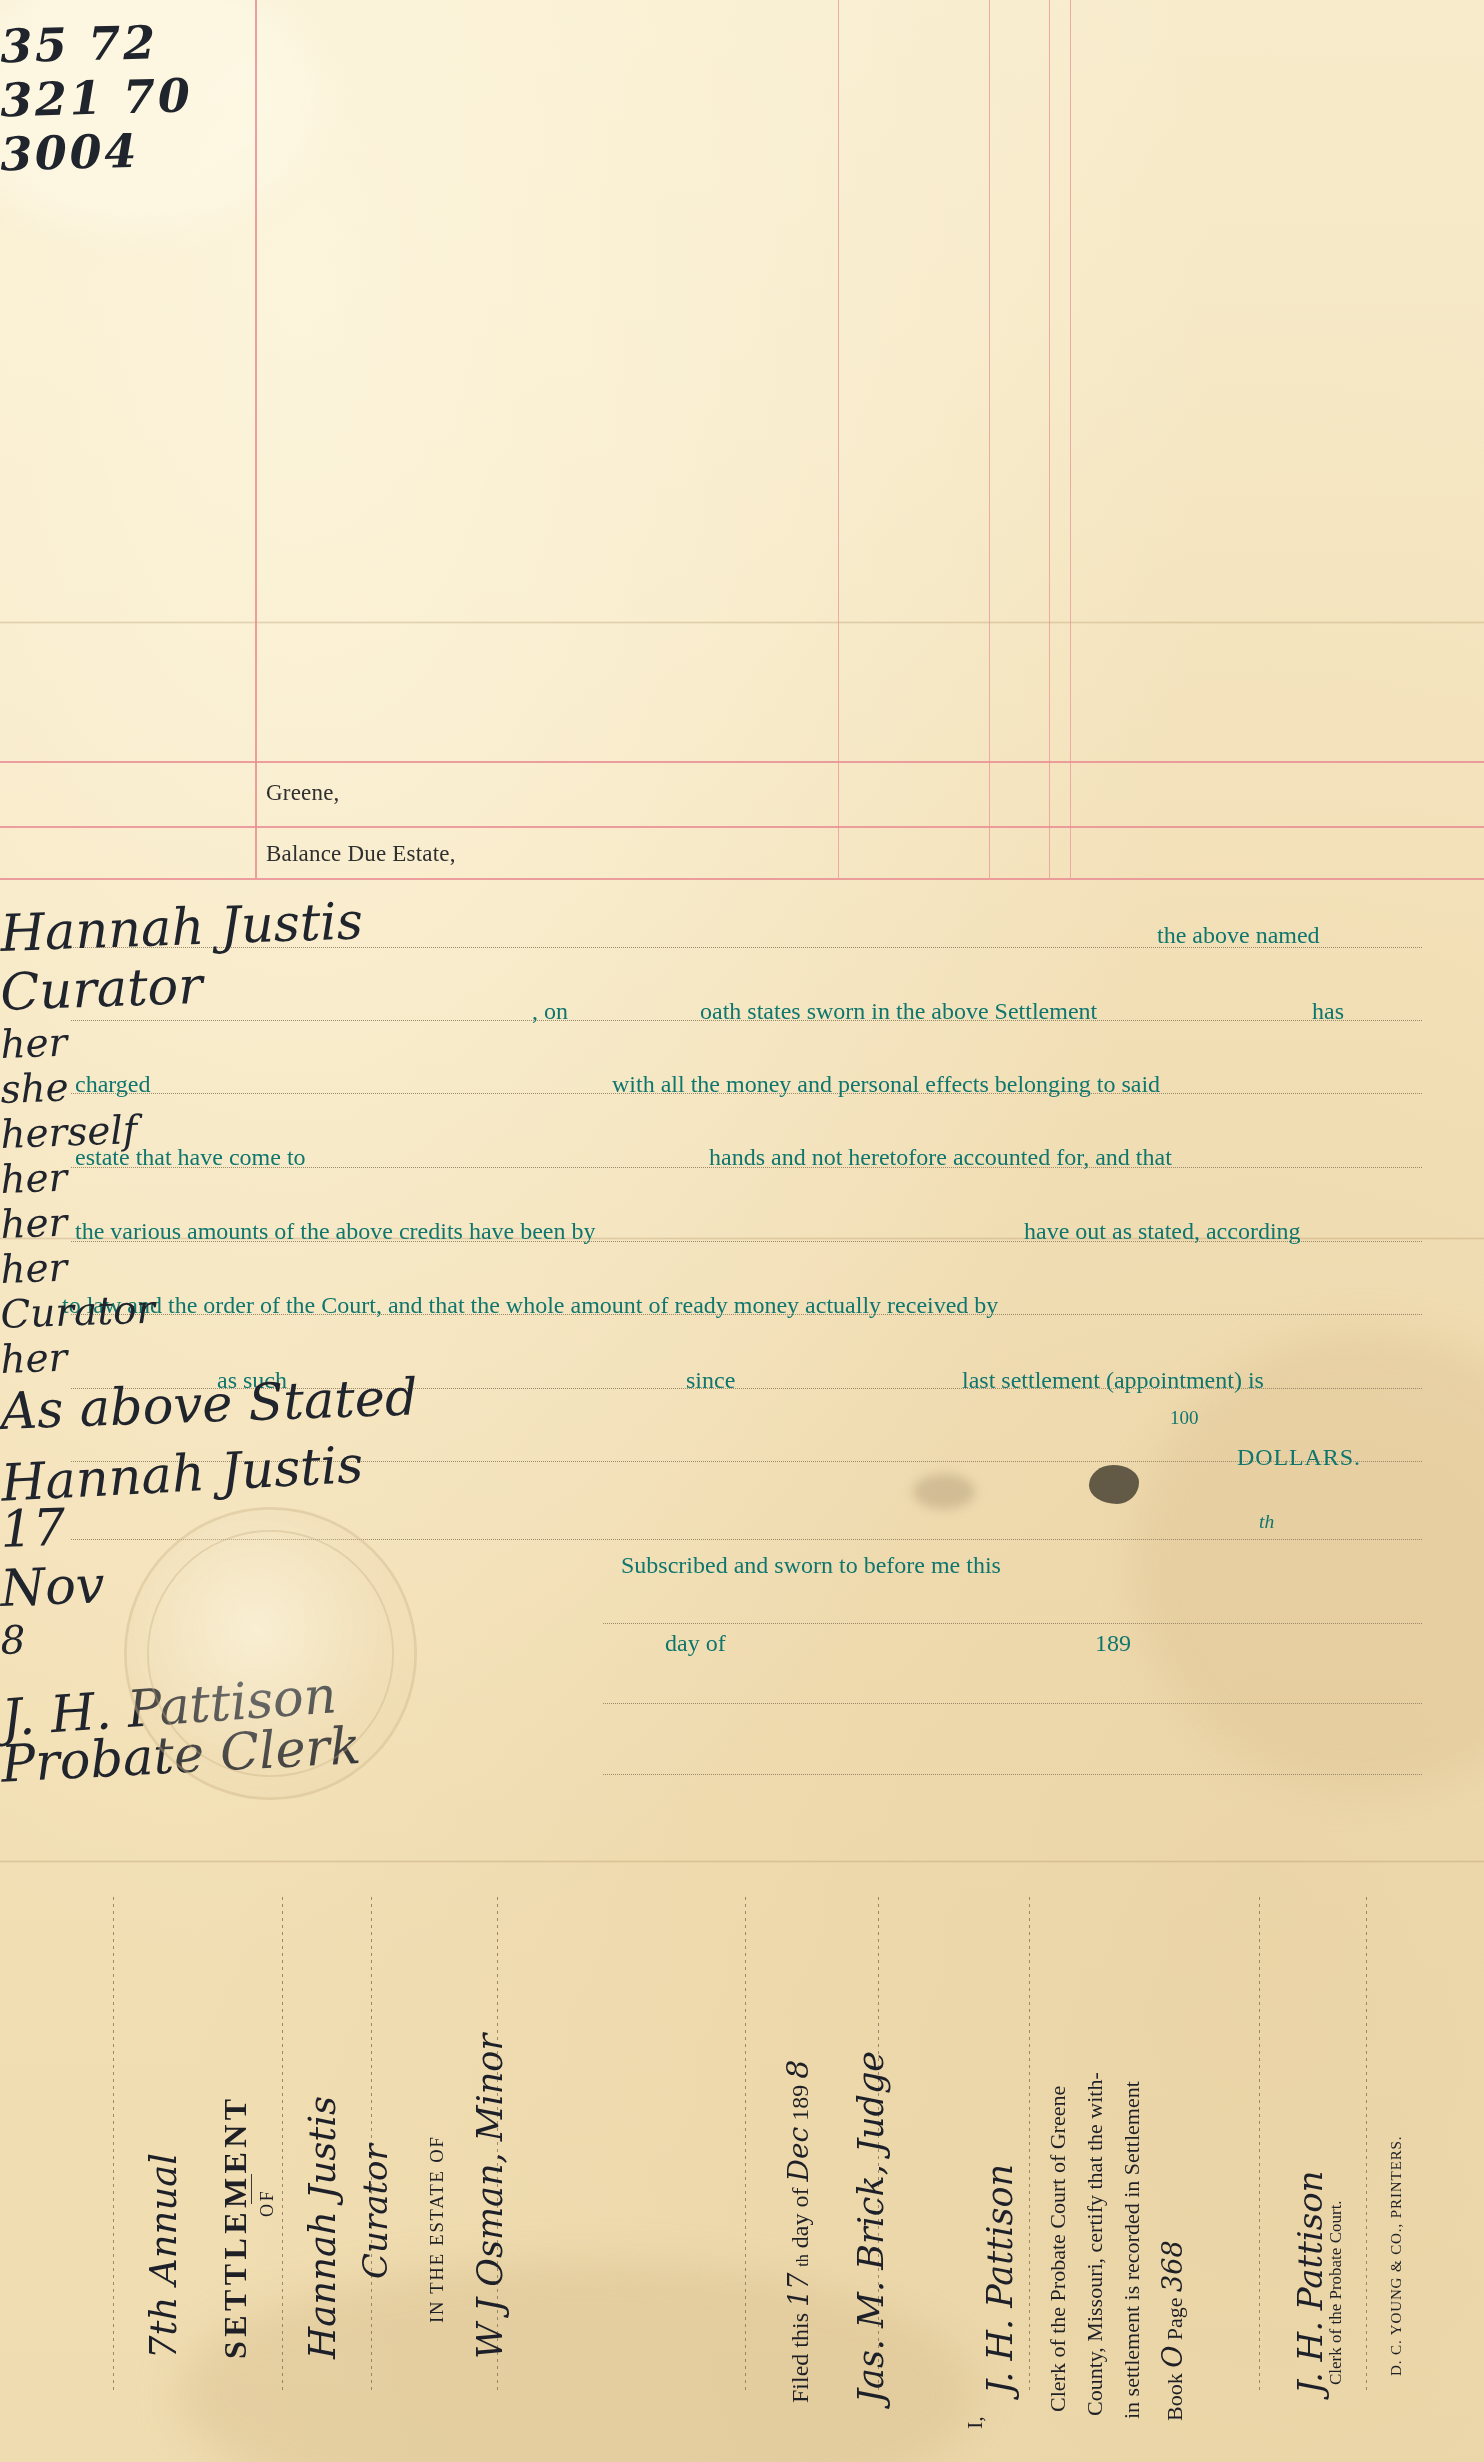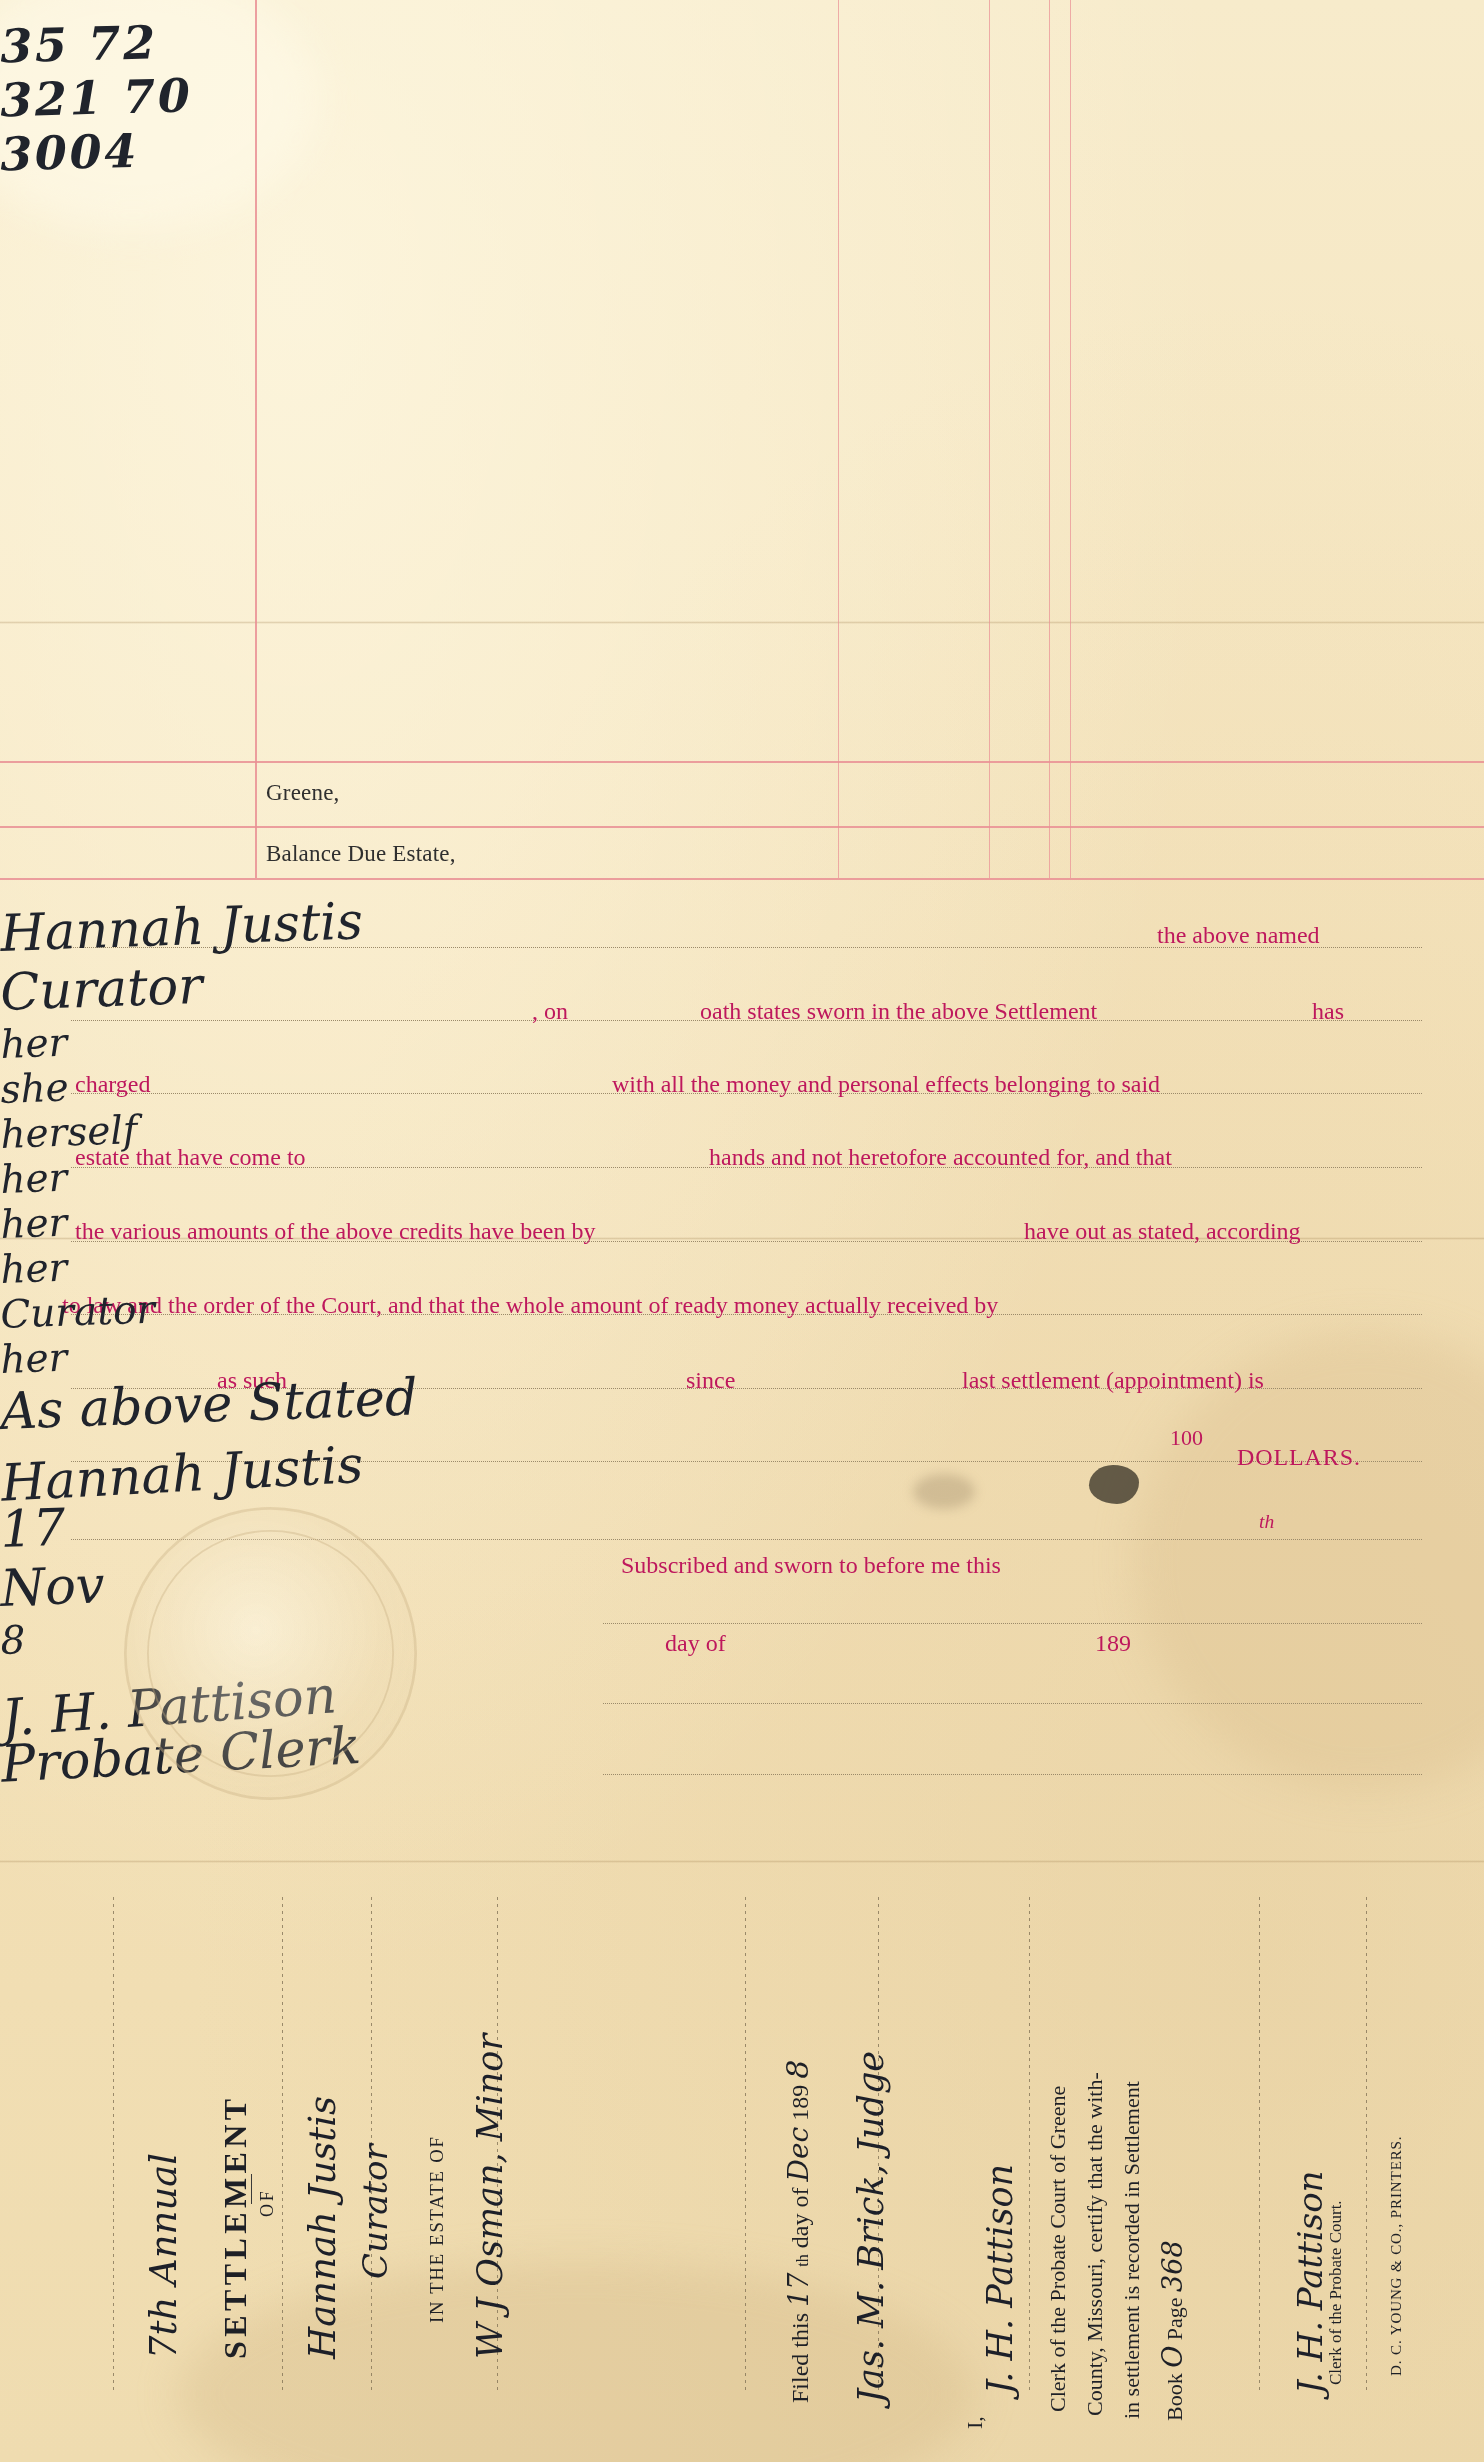--- a/index.html
+++ b/index.html
@@ -57,21 +57,21 @@
   
   .body{position:absolute;left:0;top:878px;width:1484px;height:984px;}
   .bline{
     position:absolute;left:71px;right:62px;height:0;
     border-bottom:0.9px dotted #9b8a6a;
   }
   .txt{
     position:absolute;
     font-size:24px;
     font-family:"Liberation Serif", serif;
-    color:#be185d;
+    color:#0f766e;
     white-space:nowrap;
   }
 
   
   .seal{
     position:absolute;left:124px;top:1507px;width:293px;height:293px;
     border-radius:50%;
     background:radial-gradient(circle at 45% 42%, rgba(255,252,238,0.55) 0%, rgba(233,214,175,0.25) 55%, rgba(214,190,145,0.10) 75%, rgba(0,0,0,0) 80%);
     box-shadow:inset 0 0 0 2.7px rgba(205,180,135,.45), inset 0 0 0 14px rgba(0,0,0,0);
     opacity:.85;
@@ -199,21 +199,21 @@
   <div class="txt" style="left:217px;top:489px;">as such</div>
   <div class="hand mid" style="left:426px;top:459px;">Curator</div>
   <div class="txt" style="left:686px;top:489px;">since</div>
   <div class="hand mid" style="left:820px;top:463px;">her</div>
   <div class="txt" style="left:962px;top:489px;">last settlement (appointment) is</div>
 
   <div class="hand big" style="left:328px;top:539px;">As above Stated</div>
   <div class="txt" style="left:1237px;top:566px;letter-spacing:0.9px;">DOLLARS.</div>
 
   <div class="hand big" style="left:603px;top:590px;transform:rotate(-3deg);">Hannah Justis</div>
-  <div class="txt" style="left:1170px;top:547px;font-size:22px;">100</div>
+  <div class="txt" style="left:1170px;top:529px;font-size:19px;">100</div>
   <div class="ink-blot" style="left:1089px;top:587px;width:50px;height:39px;"></div>
   <div class="smudge" style="left:913px;top:596px;width:62px;height:35px;"></div>
 
   <div class="txt" style="left:621px;top:674px;">Subscribed and sworn  to before me this</div>
   <div class="hand big" style="left:1162px;top:637px;">17</div>
   <div class="txt" style="left:1259px;top:633px;font-size:19.5px;font-style:italic;">th</div>
 
   <div class="txt" style="left:665px;top:752px;">day of</div>
   <div class="hand big" style="left:825px;top:716px;">Nov</div>
   <div class="txt" style="left:1095px;top:752px;">189</div>

